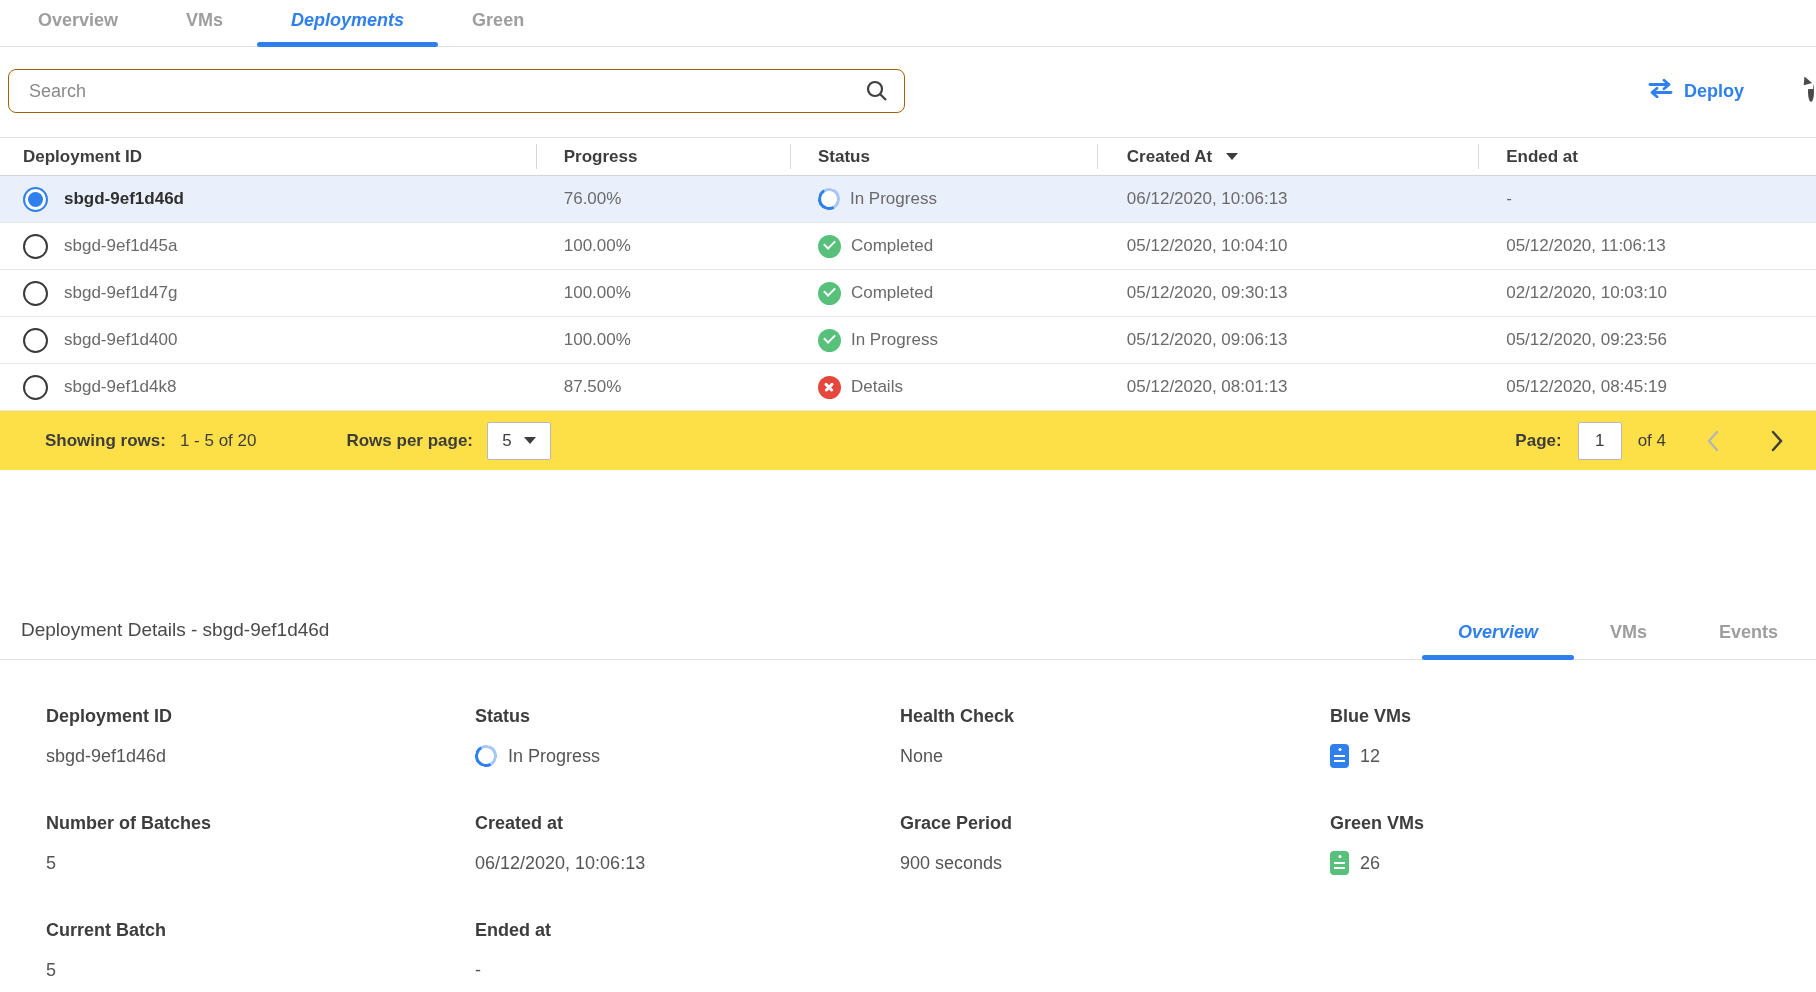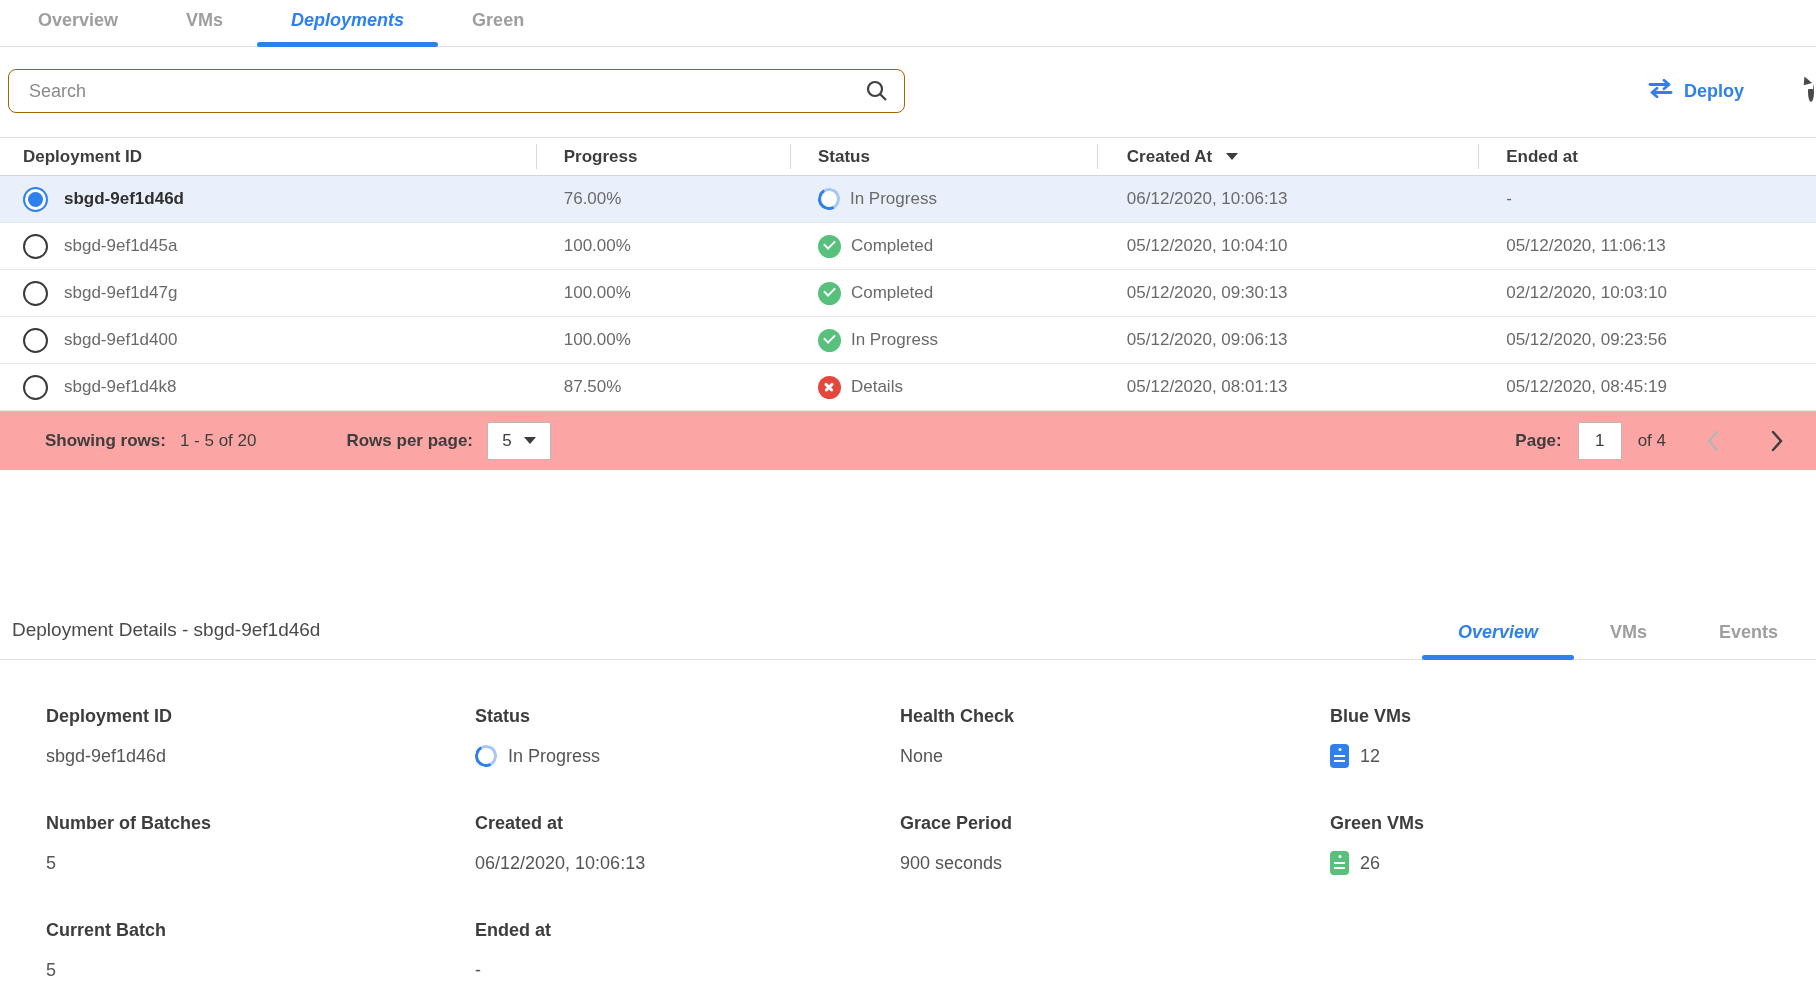--- a/index.html
+++ b/index.html
@@ -70,38 +70,38 @@
   .status-icon.failed{background:var(--red);}
   .status-icon.failed::before,.status-icon.failed::after{content:"";position:absolute;left:50%;top:50%;
     width:11px;height:2.5px;background:#fff;border-radius:2px;}
   .status-icon.failed::before{transform:translate(-50%,-50%) rotate(45deg);}
   .status-icon.failed::after{transform:translate(-50%,-50%) rotate(-45deg);}
   .spinner{width:22px;height:22px;border-radius:50%;flex:0 0 auto;
     border:3px solid #a6c8f7;border-left-color:var(--accent);border-bottom-color:var(--accent);
     transform:rotate(15deg);background:#fff;}
 
   
-  .tfoot{background:#fca5a5;height:59px;display:flex;align-items:center;
+  .tfoot{background:#fde047;height:59px;display:flex;align-items:center;
     font-size:17px;color:var(--text-dark);}
   .tfoot b{font-weight:700;}
   .showing{margin-left:45px;display:flex;gap:14px;align-items:center;}
   .rpp{margin-left:90px;display:flex;gap:14px;align-items:center;}
   .rpp-select{width:64px;height:38px;background:#fff;border:1px solid #b9b9b9;border-radius:2px;
     display:flex;align-items:center;justify-content:center;gap:12px;cursor:pointer;font-size:17px;color:#3d3d3d;}
   .dd-arrow{width:0;height:0;border-left:6px solid transparent;border-right:6px solid transparent;
     border-top:7px solid #3d3d3d;}
   .pager{margin-left:auto;display:flex;align-items:center;gap:16px;margin-right:22px;}
   .page-input{width:44px;height:38px;background:#fff;border:1px solid #b9b9b9;border-radius:2px;
     text-align:center;font-size:17px;color:#3d3d3d;font-family:inherit;outline:none;}
   .chev{background:none;border:none;cursor:pointer;padding:6px 10px;margin-left:14px;}
   .chev svg{display:block;}
 
   
   .section-head{display:flex;align-items:flex-end;margin-top:142px;border-bottom:1px solid var(--border);
-    padding-left:12px;}
+    padding-left:21px;}
   .section-title{font-size:19px;color:#4a4a4a;padding-bottom:18px;}
   .detail-tabs{margin-left:auto;display:flex;align-items:flex-end;margin-right:2px;}
   .detail-tabs .tab{padding:10px 36px 16px;}
 
   .details-grid{display:grid;grid-template-columns:429px 425px 430px 1fr;
     padding:46px 0 0 46px;row-gap:45px;}
   .field-label{font-size:18px;font-weight:700;color:var(--text-dark);margin-bottom:17px;}
   .field-value{font-size:18px;color:#555;display:flex;align-items:center;gap:11px;min-height:24px;}
   .vm-icon{width:19px;height:24px;border-radius:4px;position:relative;flex:0 0 auto;}
   .vm-icon.blue{background:var(--accent);}

